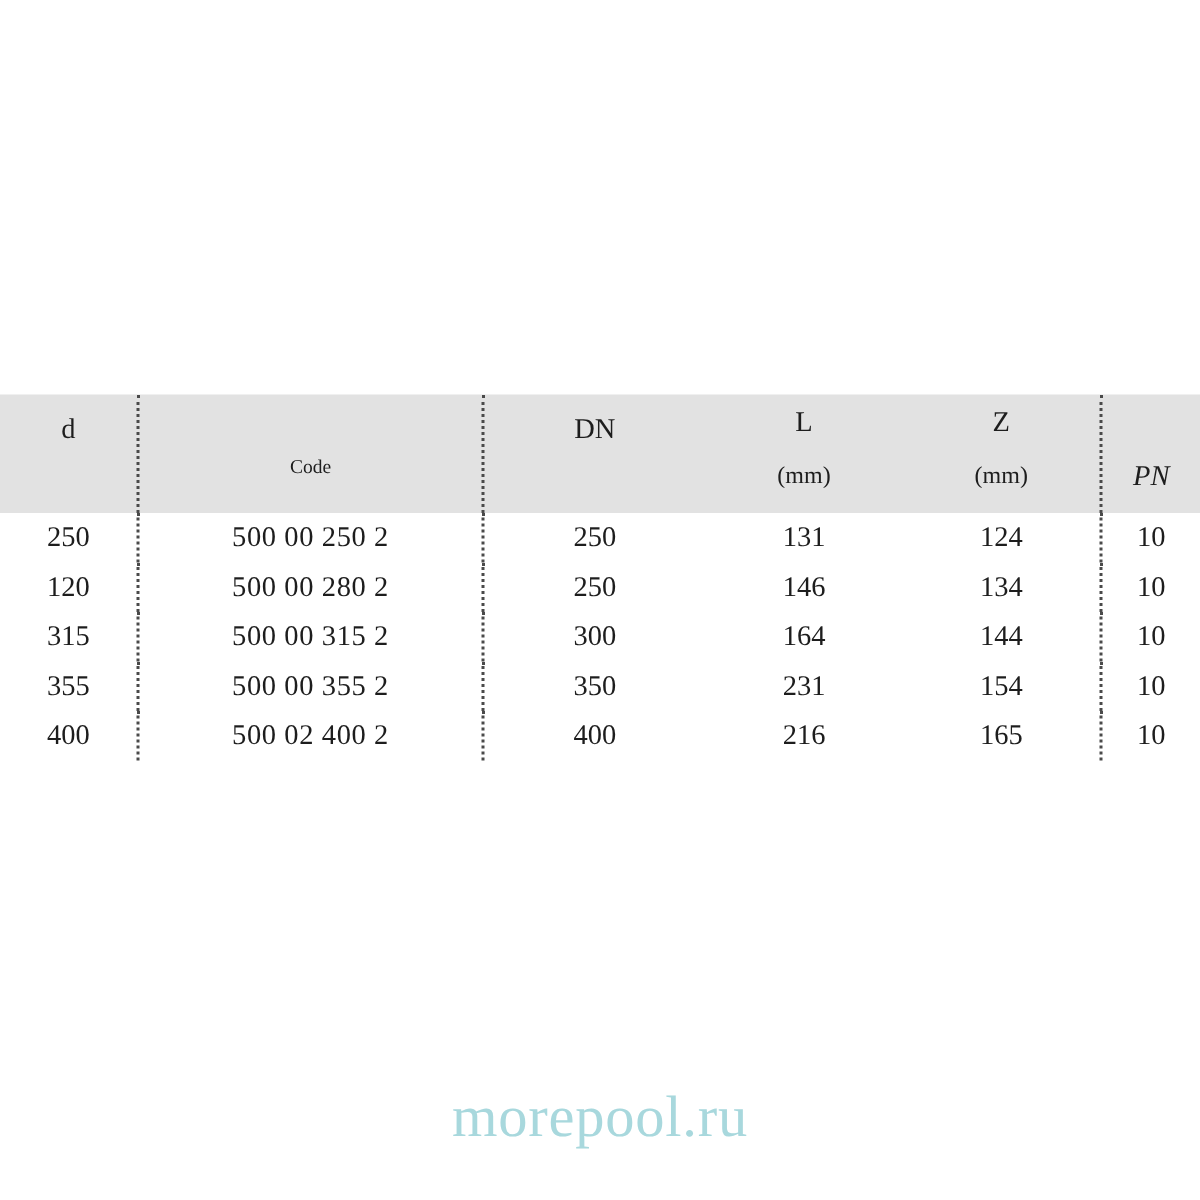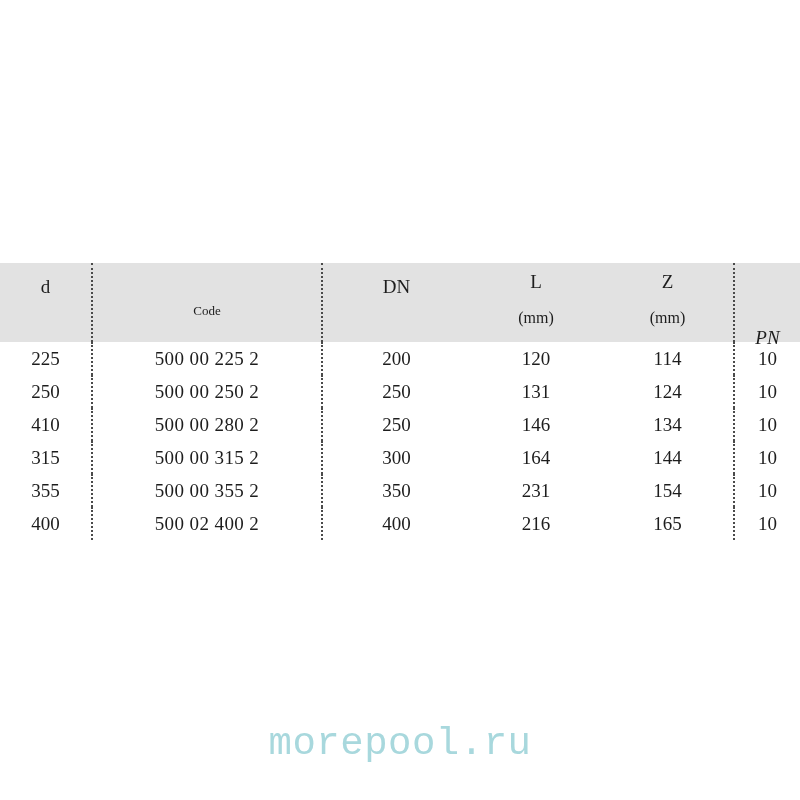--- a/index.html
+++ b/index.html
@@ -65,21 +65,21 @@
   .hdr-unit {
     display: block;
     font-size: 16px;
     margin-top: 16px;
   }
 
   
   th.h-d   .hdr-main { position: relative; top: -15px; }
   th.h-code .hdr-main { position: relative; top: 8px; font-size: 13px; }
   th.h-dn  .hdr-main { position: relative; top: -15px; }
-  th.h-pn  .hdr-main { position: relative; top: 36px; font-style: italic; }
+  th.h-pn  .hdr-main { position: relative; top: 16px; font-style: italic; }
   th.h-l .hdr-stack, th.h-z .hdr-stack { position: relative; top: -3px; }
 
   .spec-table tbody td {
     font-size: 19px;
     color: #1d1d1d;
     text-align: center;
     padding: 0;
     height: 33px;
     vertical-align: middle;
     background: #ffffff;
@@ -92,21 +92,21 @@
   .code-cell {
     letter-spacing: 0.4px;
   }
 
   .watermark {
     position: absolute;
     left: 0;
     right: 0;
     top: 722px;
     text-align: center;
-    font-family: Liberation Mono, monospace;
+    font-family: Liberation Serif, serif;
     font-size: 39px;
     letter-spacing: 0.5px;
     color: #a8d8dd;
     user-select: none;
   }
 </style>
 </head>
 <body>
 
 <div class="sheet">
@@ -151,37 +151,29 @@
         </th>
         <th class="h-pn dotted-sep">
           <span class="hdr-stack">
             <span class="hdr-main">PN</span>
           </span>
         </th>
       </tr>
     </thead>
     <tbody>
       <tr>
-        <td>225</td>
-        <td class="code-cell dotted-sep">500 00 225 2</td>
-        <td class="dotted-sep">200</td>
-        <td>120</td>
-        <td>114</td>
-        <td class="dotted-sep">10</td>
-      </tr>
-      <tr>
         <td>250</td>
         <td class="code-cell dotted-sep">500 00 250 2</td>
         <td class="dotted-sep">250</td>
         <td>131</td>
         <td>124</td>
         <td class="dotted-sep">10</td>
       </tr>
       <tr>
-        <td>410</td>
+        <td>120</td>
         <td class="code-cell dotted-sep">500 00 280 2</td>
         <td class="dotted-sep">250</td>
         <td>146</td>
         <td>134</td>
         <td class="dotted-sep">10</td>
       </tr>
       <tr>
         <td>315</td>
         <td class="code-cell dotted-sep">500 00 315 2</td>
         <td class="dotted-sep">300</td>

